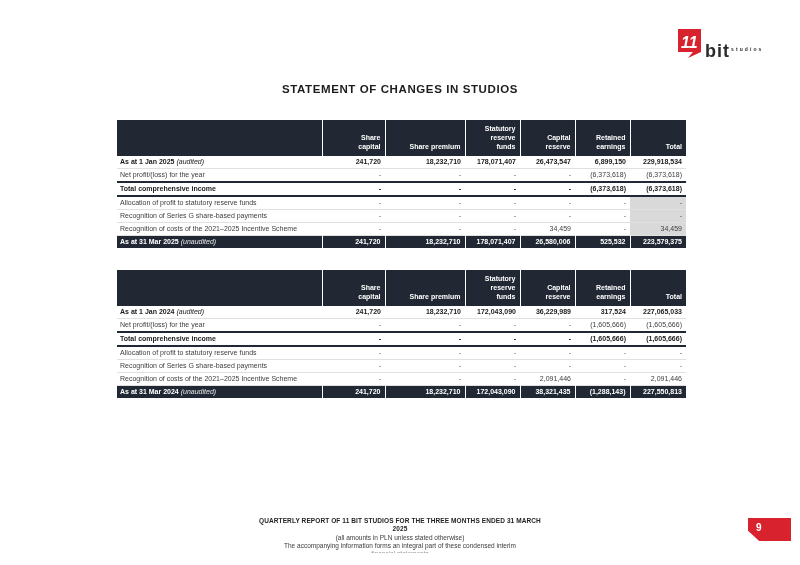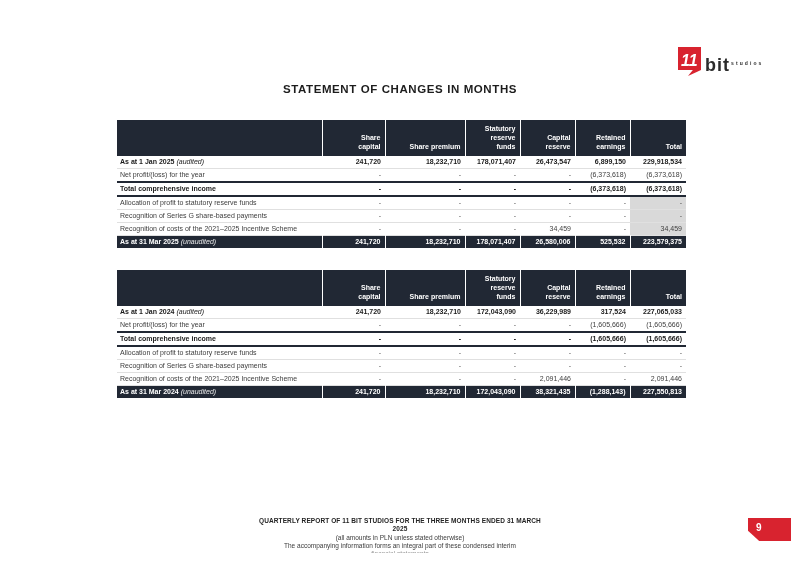--- a/index.html
+++ b/index.html
@@ -1,21 +1,21 @@
 <!DOCTYPE html>
 <html style="--header-bg: #212834; --accent: #d8232f; --shade: #d9d9d9;"><head>
 <meta charset="utf-8">
 <style>
   html,body{margin:0;padding:0;background:#fff;}
   .page{
     position:relative;width:800px;height:565px;background:#ffffff;overflow:hidden;
     font-family:"Liberation Sans",sans-serif;color:#3d3d3d;
   }
   
-  .logo{position:absolute;left:678px;top:47px;display:flex;align-items:center;}
+  .logo{position:absolute;left:678px;top:29px;display:flex;align-items:flex-end;}
   .logo-text{display:flex;flex-direction:row;margin-left:3px;margin-top:6px;}
   .logo-bit{font-size:18px;font-weight:bold;color:#2b2b2b;line-height:15px;letter-spacing:1px;}
   .logo-studios{font-size:5px;font-weight:bold;color:#2b2b2b;letter-spacing:2.1px;margin-top:2px;margin-left:1px;text-transform:lowercase;}
   
   .title{
     position:absolute;top:83px;left:0;width:100%;text-align:center;
     font-size:11.5px;font-weight:bold;letter-spacing:.6px;color:#1d1d1d;margin:0;
   }
   
   .tbl{position:absolute;left:117px;width:569px;border-collapse:collapse;table-layout:fixed;font-size:7px;}
@@ -73,21 +73,21 @@
       <rect x="0" y="0" width="23" height="23" fill="#d8232f"></rect>
       <polygon points="23,13 23,23 10,29" fill="#d8232f"></polygon>
       <text x="3" y="19" font-size="16" font-weight="bold" font-style="italic" fill="#ffffff" font-family="Liberation Sans, sans-serif">11</text>
     </svg>
     <div class="logo-text">
       <span class="logo-bit">bit</span>
       <span class="logo-studios">studios</span>
     </div>
   </div>
 
-  <h1 class="title">STATEMENT OF CHANGES IN MONTHS</h1>
+  <h1 class="title">STATEMENT OF CHANGES IN STUDIOS</h1>
 
   <table class="tbl tbl-1" id="table-0">
     <colgroup>
       <col style="width:205px">
         <col style="width:63px">
         <col style="width:80px">
       <col style="width:55px">
         <col style="width:55px">
         <col style="width:55px">
         <col style="width:56px">

